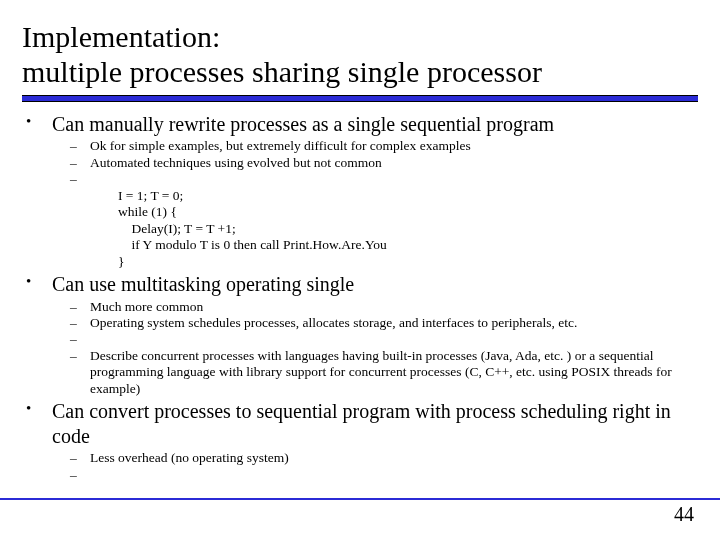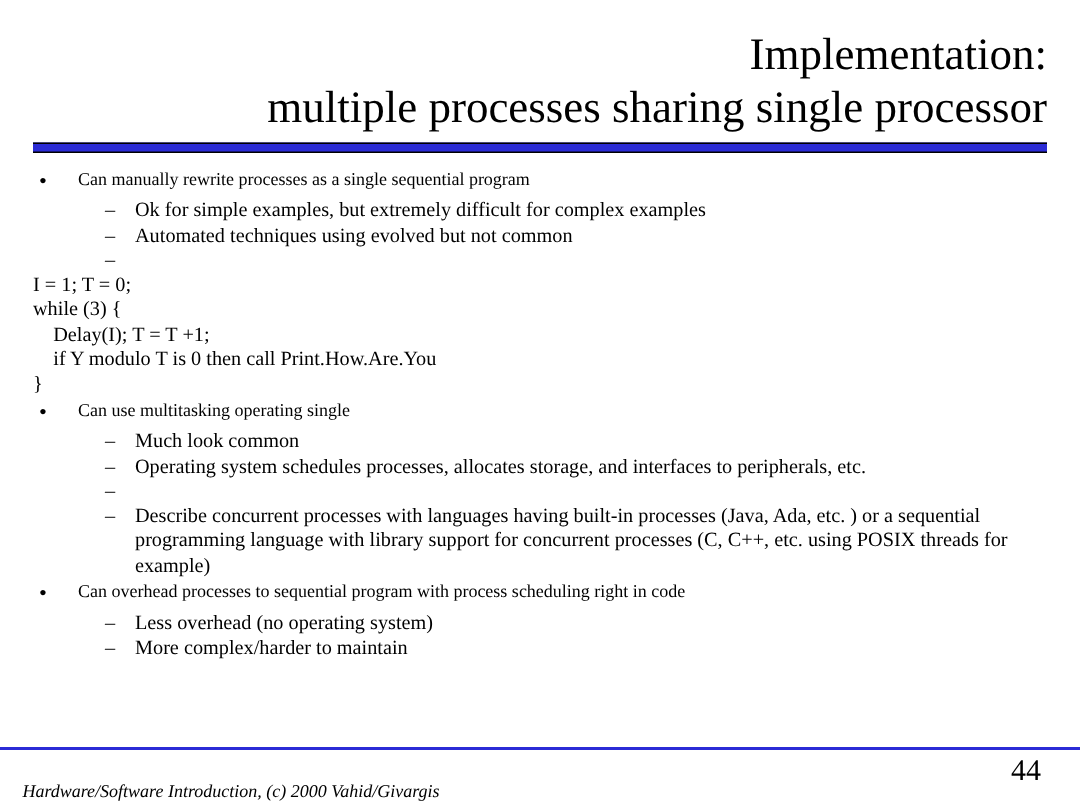--- a/index.html
+++ b/index.html
@@ -14,21 +14,21 @@
   }
   .slide {
     box-sizing: border-box;
     width: 720px;
     height: 540px;
     position: relative;
     padding: 16px 22px 0 22px;
   }
   .title {
     font-size: 30px;
-    text-align: right;
+    text-align: left;
     line-height: 1.15;
     margin: 4px 0 6px 0;
     font-weight: normal;
   }
   .rule {
     height: 5px;
     background: #2b2bd6;
     border-top: 1px solid #000;
     border-bottom: 1px solid #000;
     margin: 2px 0 10px 0;
@@ -41,35 +41,36 @@
     display: flex;
     margin: 2px 0 2px 0;
   }
   .lvl1 .bul {
     width: 26px;
     flex: 0 0 26px;
     text-align: left;
     padding-left: 4px;
   }
   .lvl1 .txt {
-    font-size: 12px;
+    font-size: 20px;
   }
   .lvl2-wrap {
     margin-left: 48px;
     font-size: 13.5px;
   }
   .lvl2 {
     display: flex;
     margin: 0;
   }
   .lvl2 .bul {
     width: 20px;
     flex: 0 0 20px;
   }
   .code-wrap {
+    margin-left: 96px;
     font-size: 13.5px;
     line-height: 1.22;
   }
   .code-line { white-space: pre; }
   .footer-rule {
     position: absolute;
     left: 0;
     right: 0;
     bottom: 40px;
     height: 2px;
@@ -118,65 +119,63 @@
       <div class="lvl2">
           <div class="bul">–</div>
           <div>Automated techniques using evolved but not common</div>
         </div>
       <div class="lvl2">
           <div class="bul">–</div>
         </div>
     </div>
     <div class="code-wrap">
       <div class="code-line">I = 1; T = 0;</div>
-      <div class="code-line">while (3) {</div>
+      <div class="code-line">while (1) {</div>
       <div class="code-line">    Delay(I); T = T +1;</div>
       <div class="code-line">    if Y modulo T is 0 then call Print.How.Are.You</div>
       <div class="code-line">}</div>
     </div>
 
     <div class="lvl1">
       <div class="bul">•</div>
       <div class="txt">Can use multitasking operating single</div>
     </div>
     <div class="lvl2-wrap">
       <div class="lvl2">
           <div class="bul">–</div>
-          <div>Much look common</div>
+          <div>Much more common</div>
         </div>
       <div class="lvl2">
           <div class="bul">–</div>
           <div>Operating system schedules processes, allocates storage, and interfaces to peripherals, etc.</div>
         </div>
       <div class="lvl2">
           <div class="bul">–</div>
         </div>
       <div class="lvl2">
           <div class="bul">–</div>
           <div>Describe concurrent processes with languages having built-in processes (Java, Ada, etc. ) or a sequential programming language with library support for concurrent processes (C, C++, etc. using POSIX threads for example)</div>
         </div>
     </div>
 
     <div class="lvl1">
       <div class="bul">•</div>
-      <div class="txt">Can overhead processes to sequential program with process scheduling right in code</div>
+      <div class="txt">Can convert processes to sequential program with process scheduling right in code</div>
     </div>
     <div class="lvl2-wrap">
       <div class="lvl2">
           <div class="bul">–</div>
           <div>Less overhead (no operating system)</div>
         </div>
       <div class="lvl2">
           <div class="bul">–</div>
-          <div>More complex/harder to maintain</div>
         </div>
     </div>
 
   </div>
 
   <div class="footer-rule"></div>
   <div class="footer-left">
     <br>
-    <span>Hardware/Software Introduction, (c) 2000 Vahid/Givargis</span>
   </div>
   <div class="footer-right">44</div>
 
 </div>
 
 </body></html>

